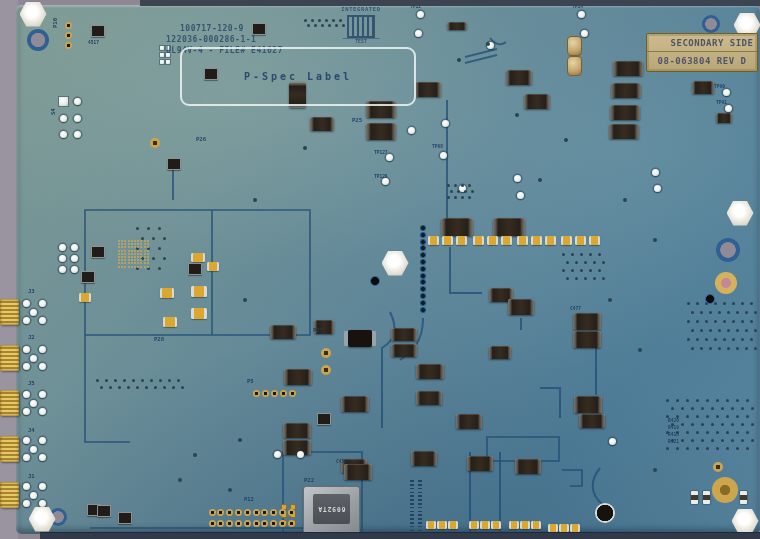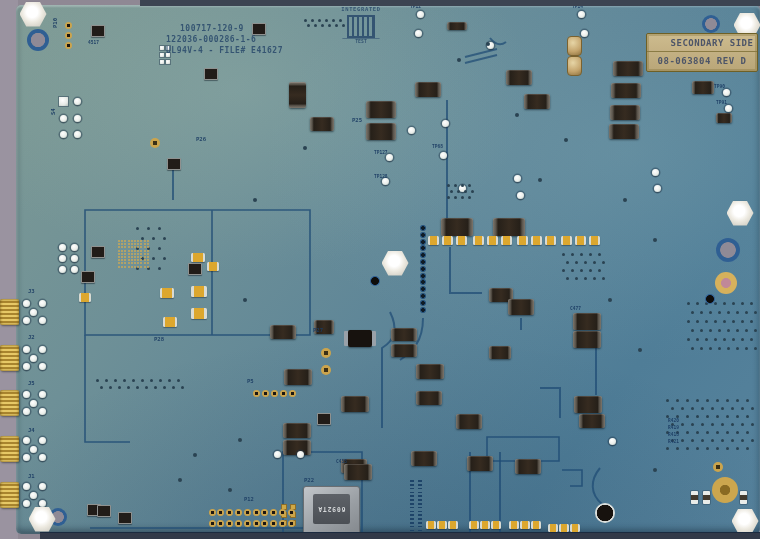--- a/index.html
+++ b/index.html
@@ -683,30 +683,33 @@
       <div class="rd" style="left: 668px; top: 425px; transform: scale(0.5);">R419</div>
       <div class="rd" style="left: 668px; top: 432px; transform: scale(0.5);">R418</div>
       <div class="rd" style="left: 668px; top: 439px; transform: scale(0.5);">R421</div>
       <div class="rd" style="left: 570px; top: 306px; transform: scale(0.5);">C477</div>
       <div class="rd" style="left: 336px; top: 459px; transform: scale(0.5);">C455</div>
       <div class="rd" style="left: 88px; top: 40px; transform: scale(0.5);">4517</div>
     </div>
 
   <div id="pn" class="silks">
     <div class="l1">100717-120-9</div>
-    <div>122036-000286-1-6</div>
+    <div>122036-000286-1-1</div>
     <div>UL94V-4 - FILE# E41627</div>
   </div>
 
   <div id="logo" class="silks">
     <div class="lt">INTEGRATED</div>
     <div class="lbox"></div>
     <div class="lb">TEST</div>
   </div>
 
+  <div id="pspec" class="silks">
+    <span>P-Spec Label</span>
+  </div>
 
   <div id="sidelabel">
     <div class="s1">SECONDARY SIDE</div>
     <div>08-063804 REV D</div>
   </div>
 
   <div id="sd">
     <div class="inner">
       <span>6092TA</span>
     </div>

